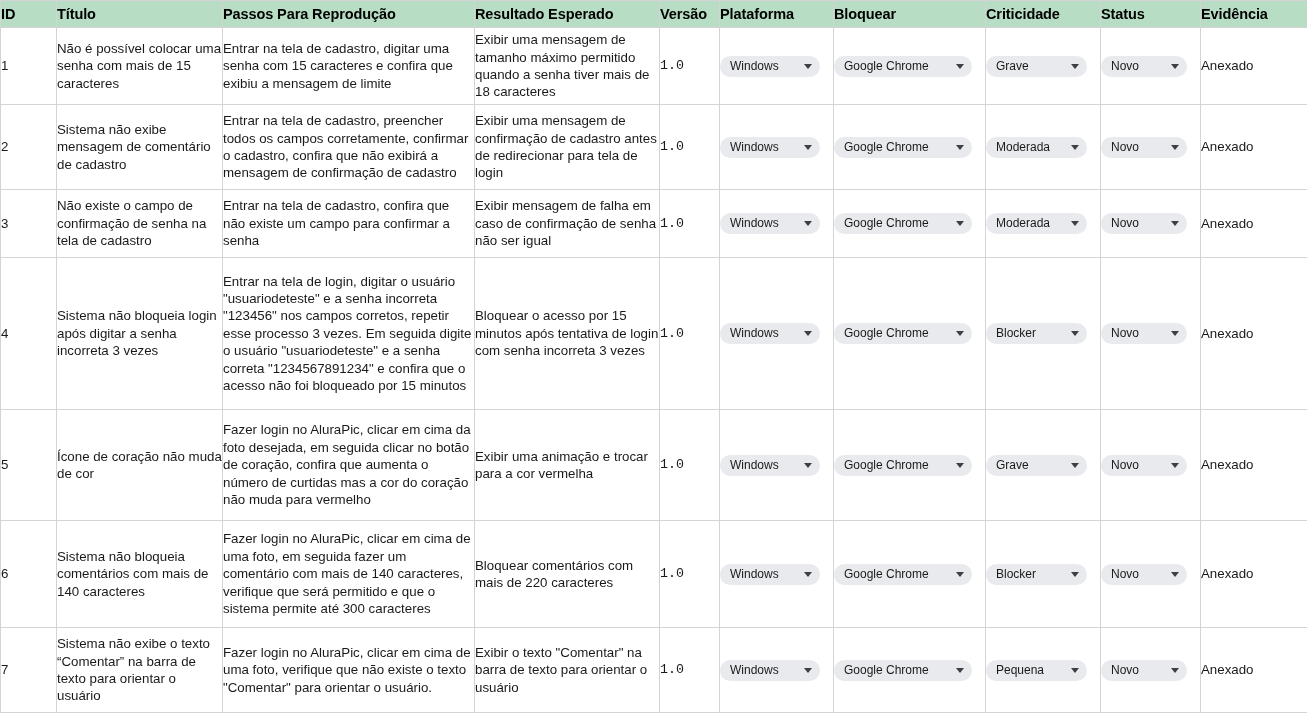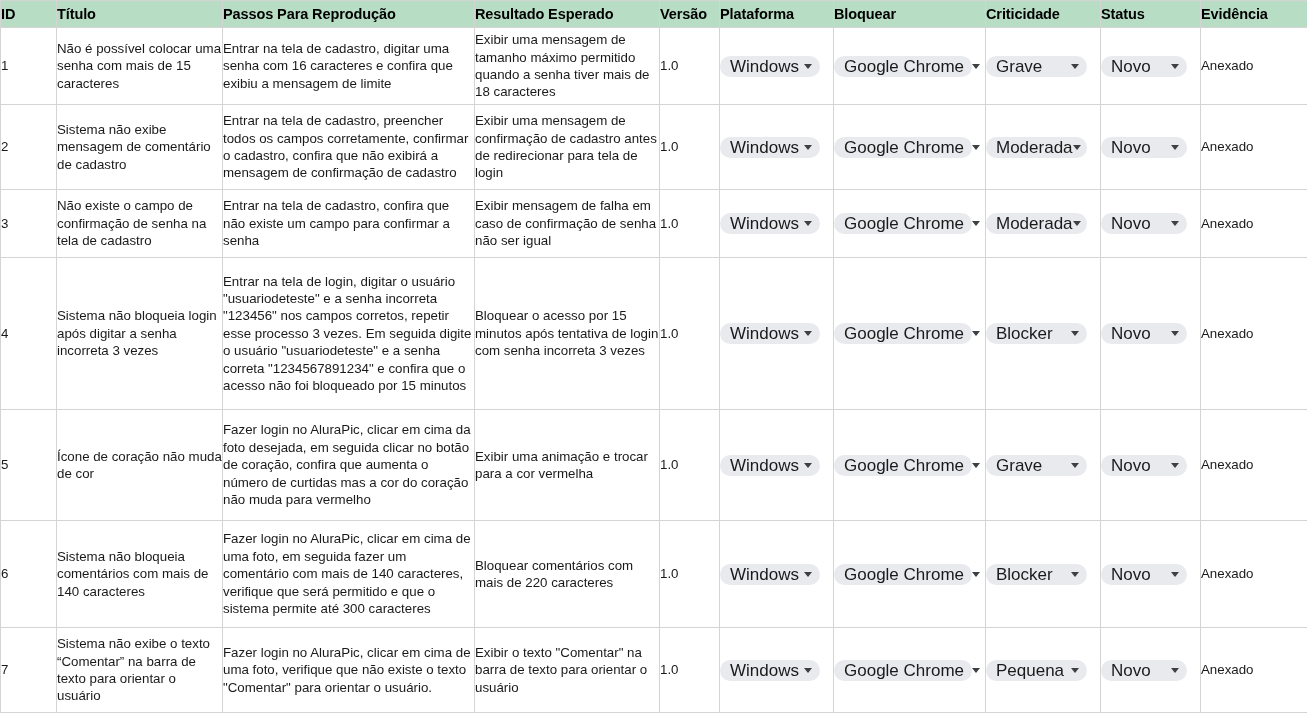--- a/index.html
+++ b/index.html
@@ -48,21 +48,21 @@
     font-size: 13.3px;
     color: #1a1a1a;
     line-height: 17.4px;
     padding: 4px 7px 5px 7px;
   }
 
   td.c-id      { width: 56px;  padding-left: 9px; }
   td.c-titulo  { width: 166px; }
   td.c-passos  { width: 252px; }
   td.c-result  { width: 185px; }
-  td.c-versao  { width: 60px;  padding-left: 8px; }
+  td.c-versao  { width: 60px;  padding-left: 8px; font-family: Liberation Mono, monospace; }
   td.c-plat    { width: 114px; padding: 4px 6px; }
   td.c-nav     { width: 152px; padding: 4px 6px; }
   td.c-crit    { width: 115px; padding: 4px 6px; }
   td.c-status  { width: 100px; padding: 4px 6px; }
   td.c-evid    { width: 107px; }
 
   .th-id      { width: 56px;  }
   .th-titulo  { width: 166px; }
   .th-passos  { width: 252px; }
   .th-result  { width: 185px; margin-left: 12px; }
@@ -75,21 +75,21 @@
 
   
   .chip {
     display: inline-flex;
     align-items: center;
     justify-content: space-between;
     background: #e8eaed;
     border-radius: 11px;
     height: 21px;
     padding: 0 8px 0 10px;
-    font-size: 17px;
+    font-size: 12px;
     color: #1a1a1a;
     line-height: 21px;
     white-space: nowrap;
     cursor: default;
   }
   .chip.w-plat   { width: 100px; }
   .chip.w-nav    { width: 138px; gap: 8px; }
   .chip.w-crit   { width: 101px; }
   .chip.w-status { width: 86px; }
 
@@ -141,21 +141,21 @@
       <th class="th-crit">Criticidade</th>
       <th class="th-status">Status</th>
       <th class="th-evid">Evidência</th>
     </tr>
   </thead>
   <tbody>
 
     <tr class="r1">
       <td class="c-id">1</td>
       <td class="c-titulo">Não é possível colocar uma senha com mais de 15 caracteres</td>
-      <td class="c-passos">Entrar na tela de cadastro, digitar uma senha com 16 caracteres e confira que exibiu a mensagem de limite</td>
+      <td class="c-passos">Entrar na tela de cadastro, digitar uma senha com 15 caracteres e confira que exibiu a mensagem de limite</td>
       <td class="c-result">Exibir uma mensagem de tamanho máximo permitido quando a senha tiver mais de 18 caracteres</td>
       <td class="c-versao">1.0</td>
       <td class="c-plat">
         <span class="chip w-plat">
           <span class="chip-label">Windows</span>
           <span class="chip-arrow"></span>
         </span>
       </td>
       <td class="c-nav">
         <span class="chip w-nav">

